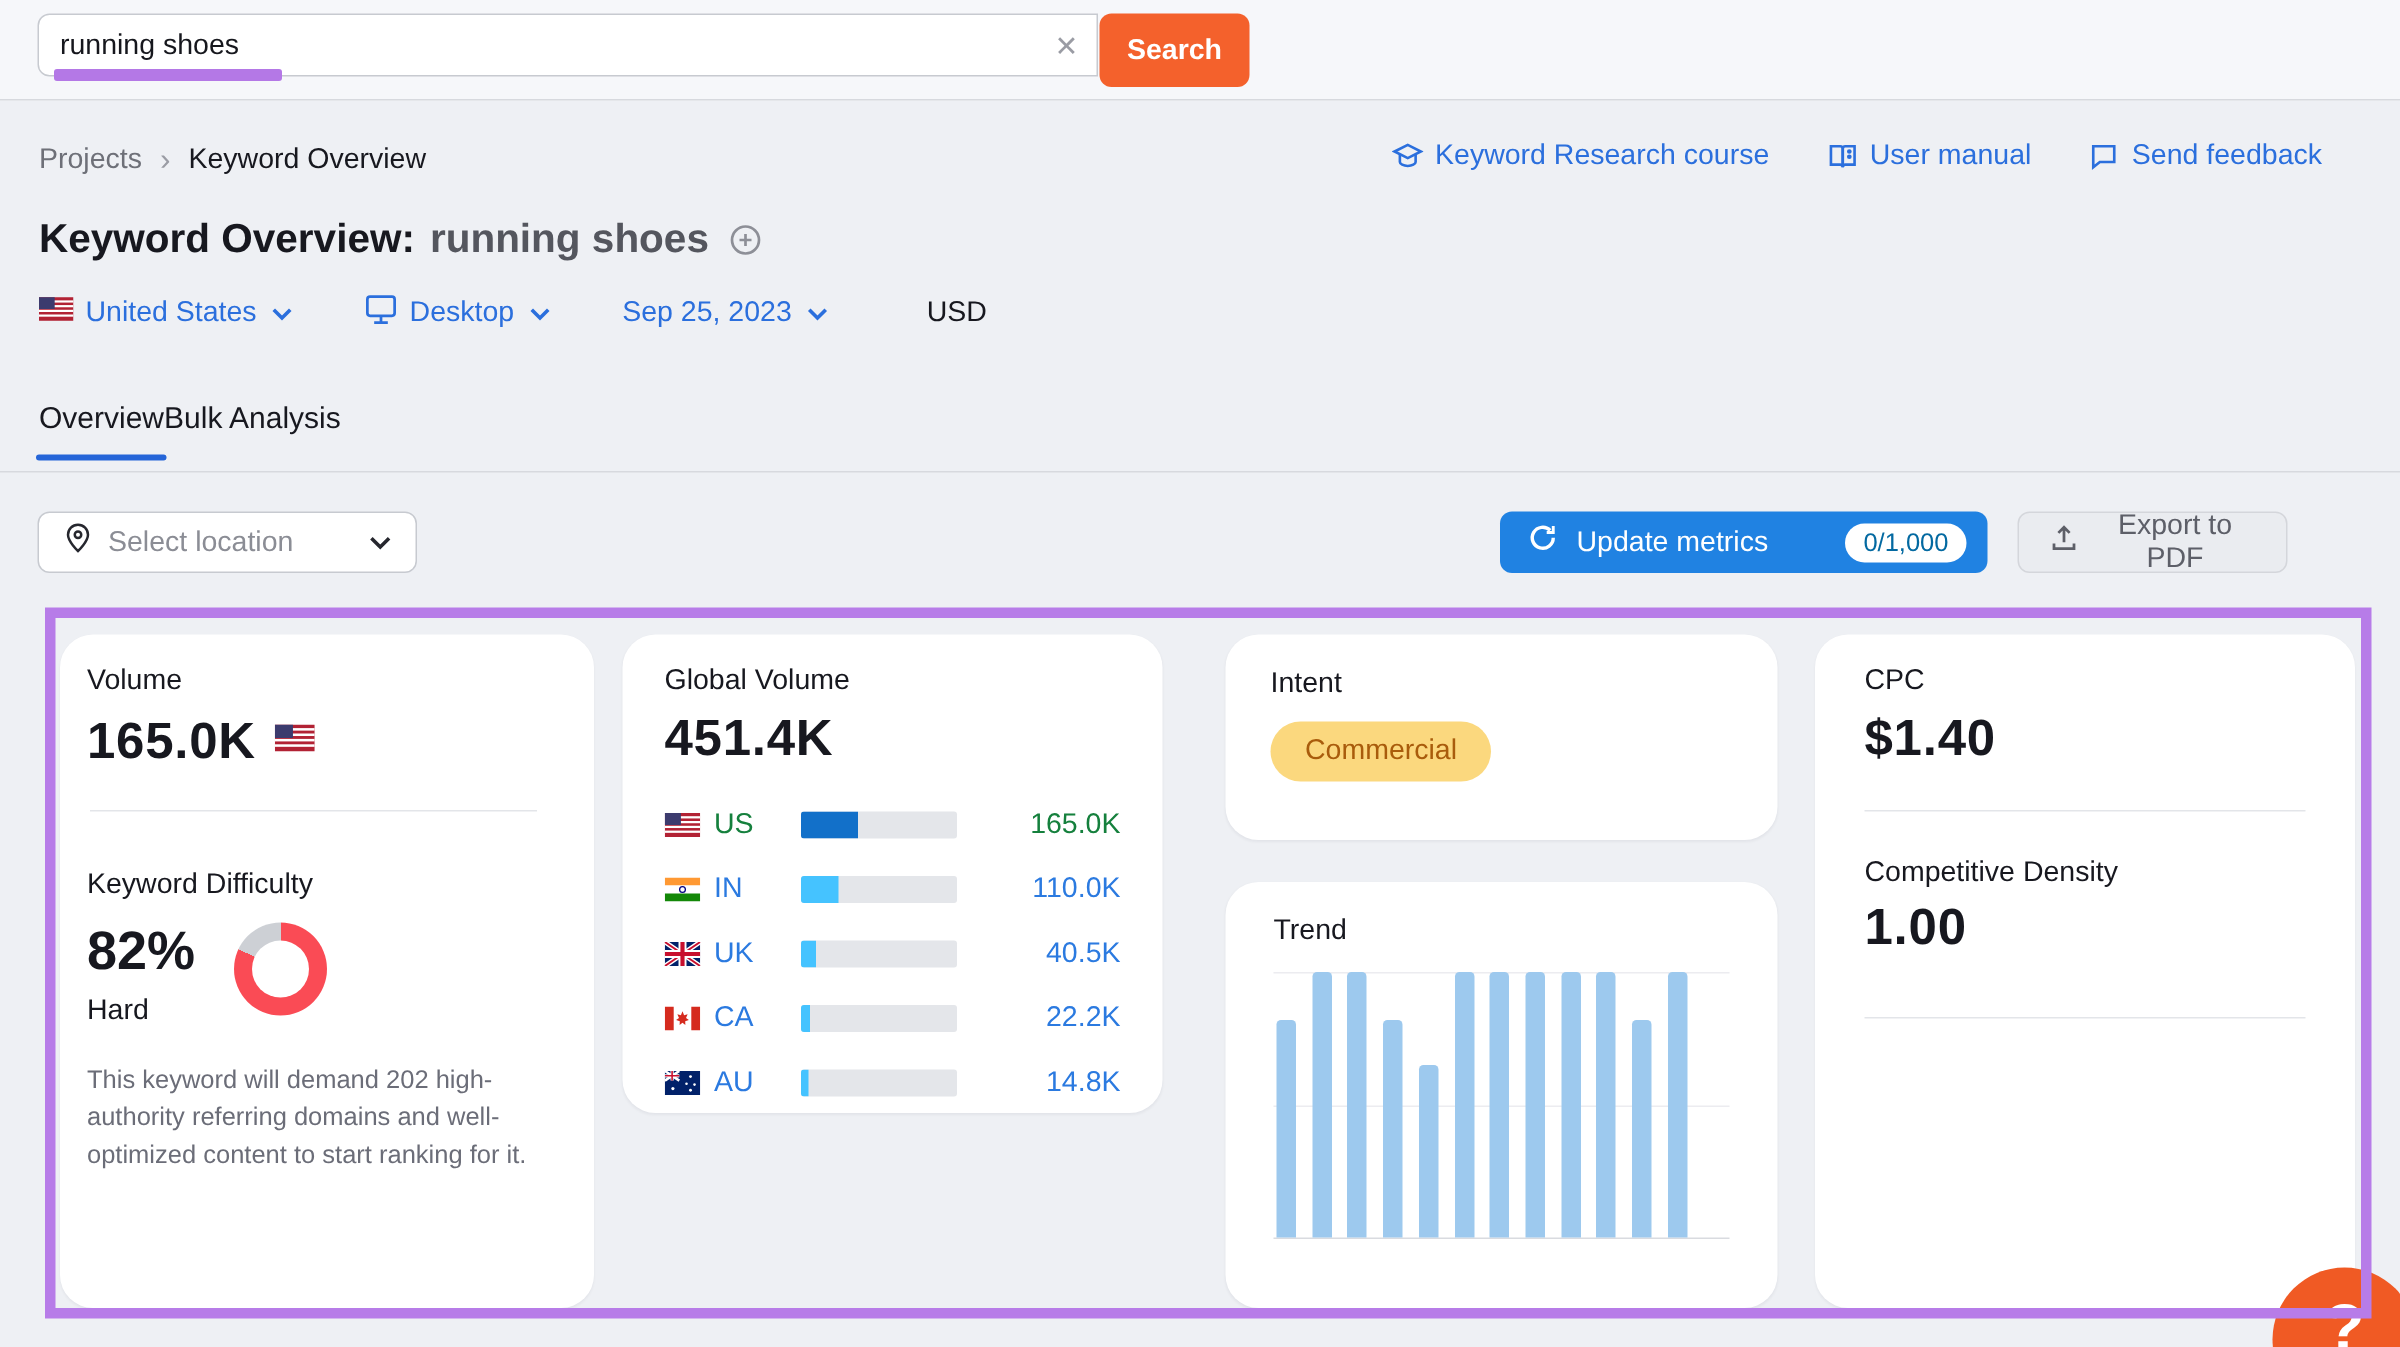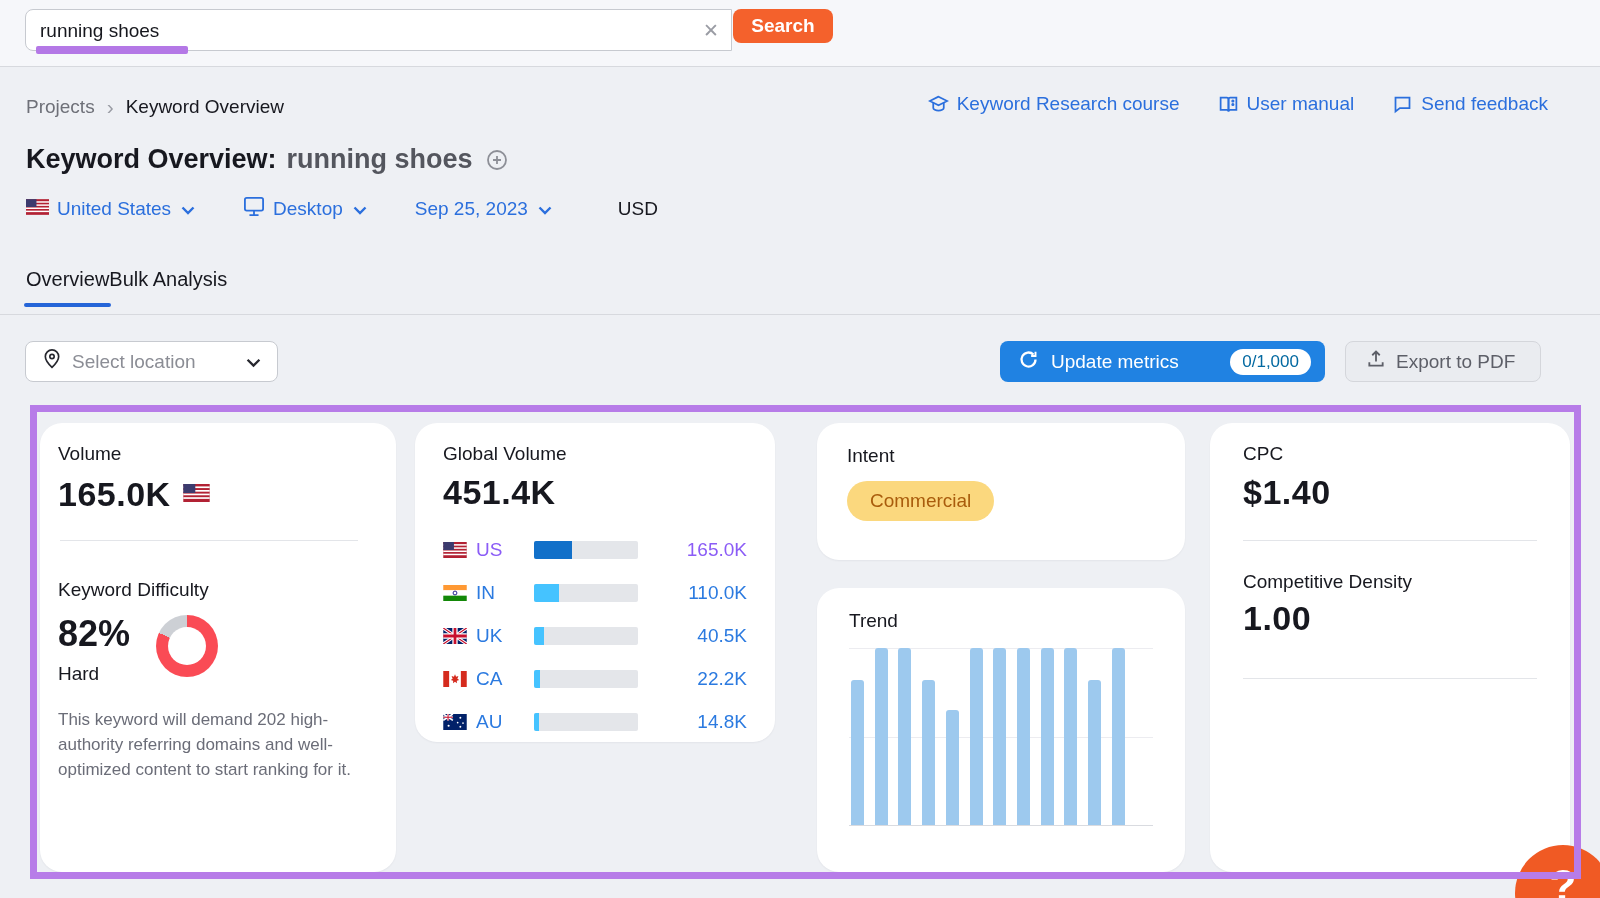--- a/index.html
+++ b/index.html
@@ -5,21 +5,21 @@
   * { margin:0; padding:0; box-sizing:border-box; }
   html,body { width:1600px; height:898px; overflow:hidden; }
   body { font-family:"Liberation Sans", sans-serif; background:#eef0f4; position:relative; color:#1a1b22; }
 
   
   .topbar { position:absolute; left:0; top:0; width:1600px; height:67px; background:#f6f7fa; border-bottom:1px solid #d7d9de; }
   .search-input { position:absolute; left:25px; top:9px; width:707px; height:42px; background:#fff; border:1px solid #c7cad0; border-radius:8px 0 0 8px; }
   .search-text { position:absolute; left:14px; top:10px; font-size:19px; color:#16171d; }
   .search-underline { position:absolute; left:10px; top:36px; width:152px; height:8px; background:#b478e6; border-radius:2px; }
   .search-clear { position:absolute; right:12px; top:9px; font-size:19px; color:#9a9ca4; cursor:pointer; }
-  .search-btn { position:absolute; left:733px; top:9px; width:100px; height:34px; background:#f4612c; border:none; border-radius:8px; color:#fff; font-size:19px; font-weight:bold; font-family:inherit; cursor:pointer; }
+  .search-btn { position:absolute; left:733px; top:9px; width:100px; height:49px; background:#f4612c; border:none; border-radius:8px; color:#fff; font-size:19px; font-weight:bold; font-family:inherit; cursor:pointer; }
 
   
   .crumbrow { position:absolute; left:26px; top:95px; font-size:19px; display:flex; align-items:center; gap:12px; }
   .crumb-muted { color:#6e7078; }
   .crumb-sep { color:#9a9ca4; font-size:21px; }
   .crumb-current { color:#17181f; }
   .header-links { position:absolute; right:52px; top:93px; display:flex; gap:38px; font-size:19px; }
   .hlink { color:#2b6fdd; display:flex; align-items:center; gap:8px; cursor:pointer; text-decoration:none; }
   .hlink svg { display:block; }
 
@@ -39,21 +39,21 @@
   .tabs { position:absolute; left:26px; top:268px; display:flex; font-size:20px; }
   .tab { color:#17181f; padding-bottom:16px; cursor:pointer; position:relative; }
   .tab.active::after { content:""; position:absolute; left:-2px; right:-2px; bottom:0; height:4px; background:#2565d8; border-radius:2px; }
   .tabs-divider { position:absolute; left:0; top:314px; width:1600px; height:1px; background:#d7d9de; }
 
   
   .loc-btn { position:absolute; left:25px; top:341px; width:253px; height:41px; background:#fff; border:1px solid #c7cad0; border-radius:8px; display:flex; align-items:center; gap:10px; padding:0 16px; font-size:19px; color:#8b8d95; cursor:pointer; }
   .loc-btn .chev { margin-left:auto; }
   .update-btn { position:absolute; left:1000px; top:341px; width:325px; height:41px; background:#2082e2; border:none; border-radius:8px; display:flex; align-items:center; gap:12px; padding:0 14px 0 18px; color:#fff; font-size:19px; font-family:inherit; cursor:pointer; }
   .quota-pill { margin-left:auto; background:#fff; color:#0369a1; border-radius:14px; font-size:17px; padding:3px 12px; }
-  .export-btn { position:absolute; left:1345px; top:341px; width:196px; height:41px; background:#eaecf0; border:1px solid #d4d6db; border-radius:8px; display:flex; align-items:center; gap:10px; padding:0 20px; color:#5d5f68; font-size:19px; font-family:inherit; cursor:pointer; }
+  .export-btn { position:absolute; left:1345px; top:341px; width:180px; height:41px; background:#eaecf0; border:1px solid #d4d6db; border-radius:8px; display:flex; align-items:center; gap:10px; padding:0 20px; color:#5d5f68; font-size:19px; font-family:inherit; cursor:pointer; }
 
   
   .card { position:absolute; background:#fff; border-radius:22px; box-shadow:0 1px 2px rgba(20,20,40,.05); overflow:hidden; }
   .card-label { font-size:19px; color:#17181f; }
   .big-num { font-size:34px; font-weight:bold; color:#17181f; letter-spacing:.5px; }
 
   #card-volume { left:40px; top:423px; width:356px; height:449px; padding:20px 18px; }
   .vol-row { display:flex; align-items:center; gap:12px; margin-top:10px; }
   .card1-divider { height:1px; background:#e3e5e9; margin:26px 0 0 0; width:298px; margin-left:2px; }
   .kd-label { margin-top:38px; }
@@ -63,21 +63,21 @@
   .donut { width:62px; height:62px; border-radius:50%; position:relative; margin-top:2px; }
   .donut::after { content:""; position:absolute; left:12px; top:12px; right:12px; bottom:12px; background:#fff; border-radius:50%; }
   .kd-desc { margin-top:22px; font-size:17px; line-height:25px; color:#6b6d78; width:302px; }
 
   #card-global { left:415px; top:423px; width:360px; height:319px; padding:20px 28px; }
   .gv-rows { margin-top:16px; }
   .gv-row { display:flex; align-items:center; height:43px; }
   .gv-flag { width:24px; display:flex; }
   .gv-code { font-size:19px; width:58px; margin-left:9px; text-decoration:none; }
   .gv-code.link, .gv-val.link { color:#2b7ae0; }
-  .gv-code.dark, .gv-val.dark { color:#8b5cf6; }
+  .gv-code.dark, .gv-val.dark { color:#15803d; }
   .gv-track { width:104px; height:18px; background:#e4e6ea; border-radius:2px; overflow:hidden; }
   .gv-fill { height:100%; }
   .fill-dark { background:#1270c9; }
   .fill-light { background:#45c3ff; }
   .gv-val { font-size:19px; margin-left:auto; text-decoration:none; }
   .gv-divider { height:1px; background:#d9dbe0; margin:6px 0; }
   .gv-other-label { font-size:19px; color:#17181f; width:91px; }
 
   #card-intent { left:817px; top:423px; width:368px; height:137px; padding:22px 30px; }
   .intent-badge { display:inline-block; margin-top:14px; background:#fbd87e; color:#a95c0c; font-size:19px; padding:9px 23px; border-radius:20px; }

